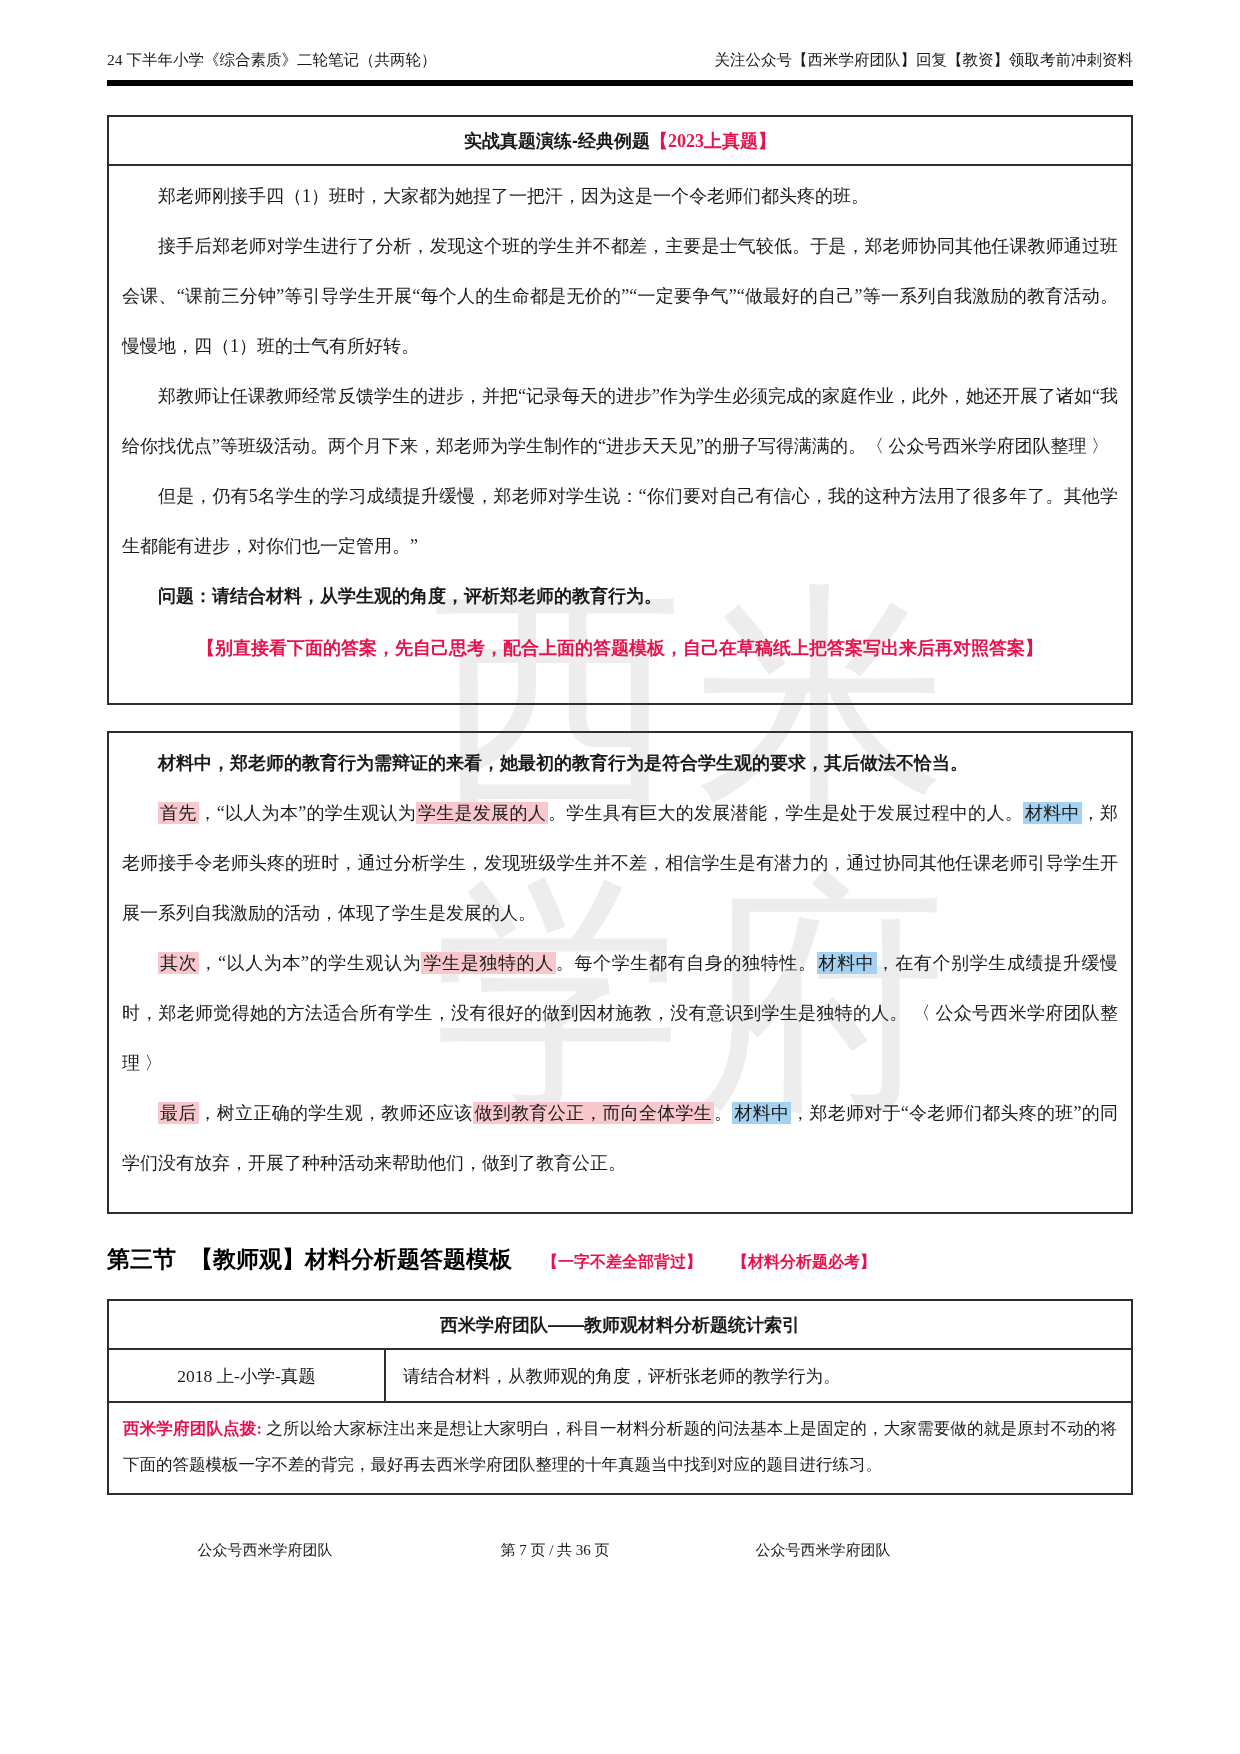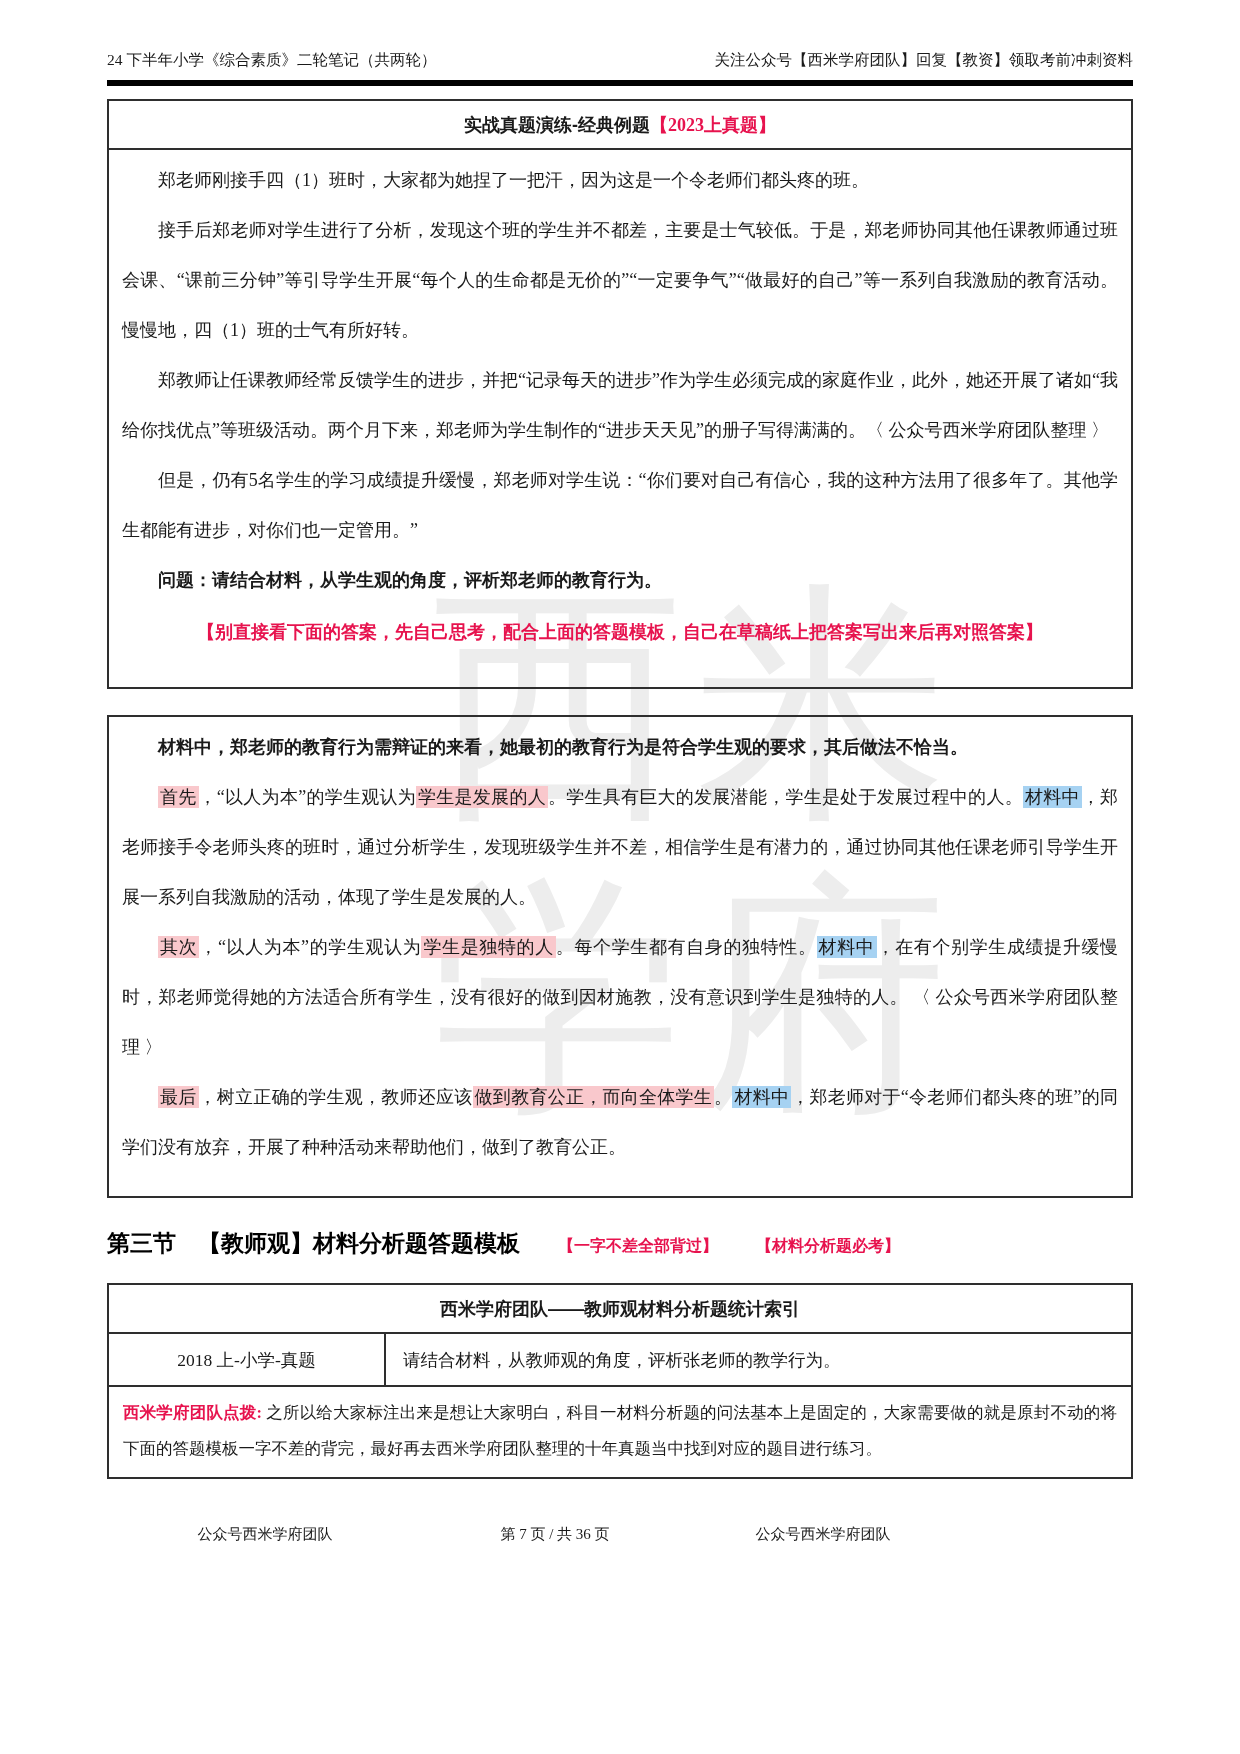--- a/index.html
+++ b/index.html
@@ -14,42 +14,42 @@
     font-family:"Liberation Serif","DejaVu Serif",serif;
     letter-spacing:12px;user-select:none;white-space:pre-line;
   }
   .page{position:relative;z-index:1;padding:50px 107px 0;}
   
   .header{
     display:flex;justify-content:space-between;align-items:flex-start;
     font-size:15.5px;padding-bottom:9px;border-bottom:6px solid #000;
   }
   
-  .frame{border:2px solid #2e2e2e;margin-top:13px;background:transparent;}
+  .frame{border:2px solid #2e2e2e;margin-top:29px;background:transparent;}
   .frame-title{
     text-align:center;font-family:"Liberation Sans","DejaVu Sans",sans-serif;
     font-weight:bold;font-size:18px;padding:12px 0 11px;
     border-bottom:2px solid #2e2e2e;
   }
   .frame-title .red-tag{color:var(--red);font-family:"Liberation Serif",serif;}
   .box-body{padding:5px 13px 24px;}
   .box-body p{margin:0;font-size:18px;line-height:50px;text-indent:2em;text-align:justify;}
   .bold-sans{font-family:"Liberation Sans","DejaVu Sans",sans-serif;font-weight:bold;}
   .warning-line{
     text-indent:0 !important;text-align:center !important;
     color:var(--red);font-weight:bold;font-size:16.5px;line-height:46px !important;
     padding:4px 0 8px;
   }
   .hl{padding:1px 2px;}
   .hl-pink{background:#f9c8cc;}
   .hl-blue{background:#a6d2f2;}
   .answer-frame{margin-top:26px;}
   
   .section-heading{
-    margin:30px 0 24px;display:flex;align-items:baseline;gap:8px;
+    margin:30px 0 24px;display:flex;align-items:baseline;
   }
   .section-heading .h-main{
     font-family:"Liberation Sans","DejaVu Sans",sans-serif;
     font-weight:bold;font-size:23px;color:#000;
   }
   .section-heading .h-num{margin-right:14px;}
   .section-heading .h-tag{
     color:var(--red);font-weight:bold;font-size:16px;margin-left:30px;
   }
   

